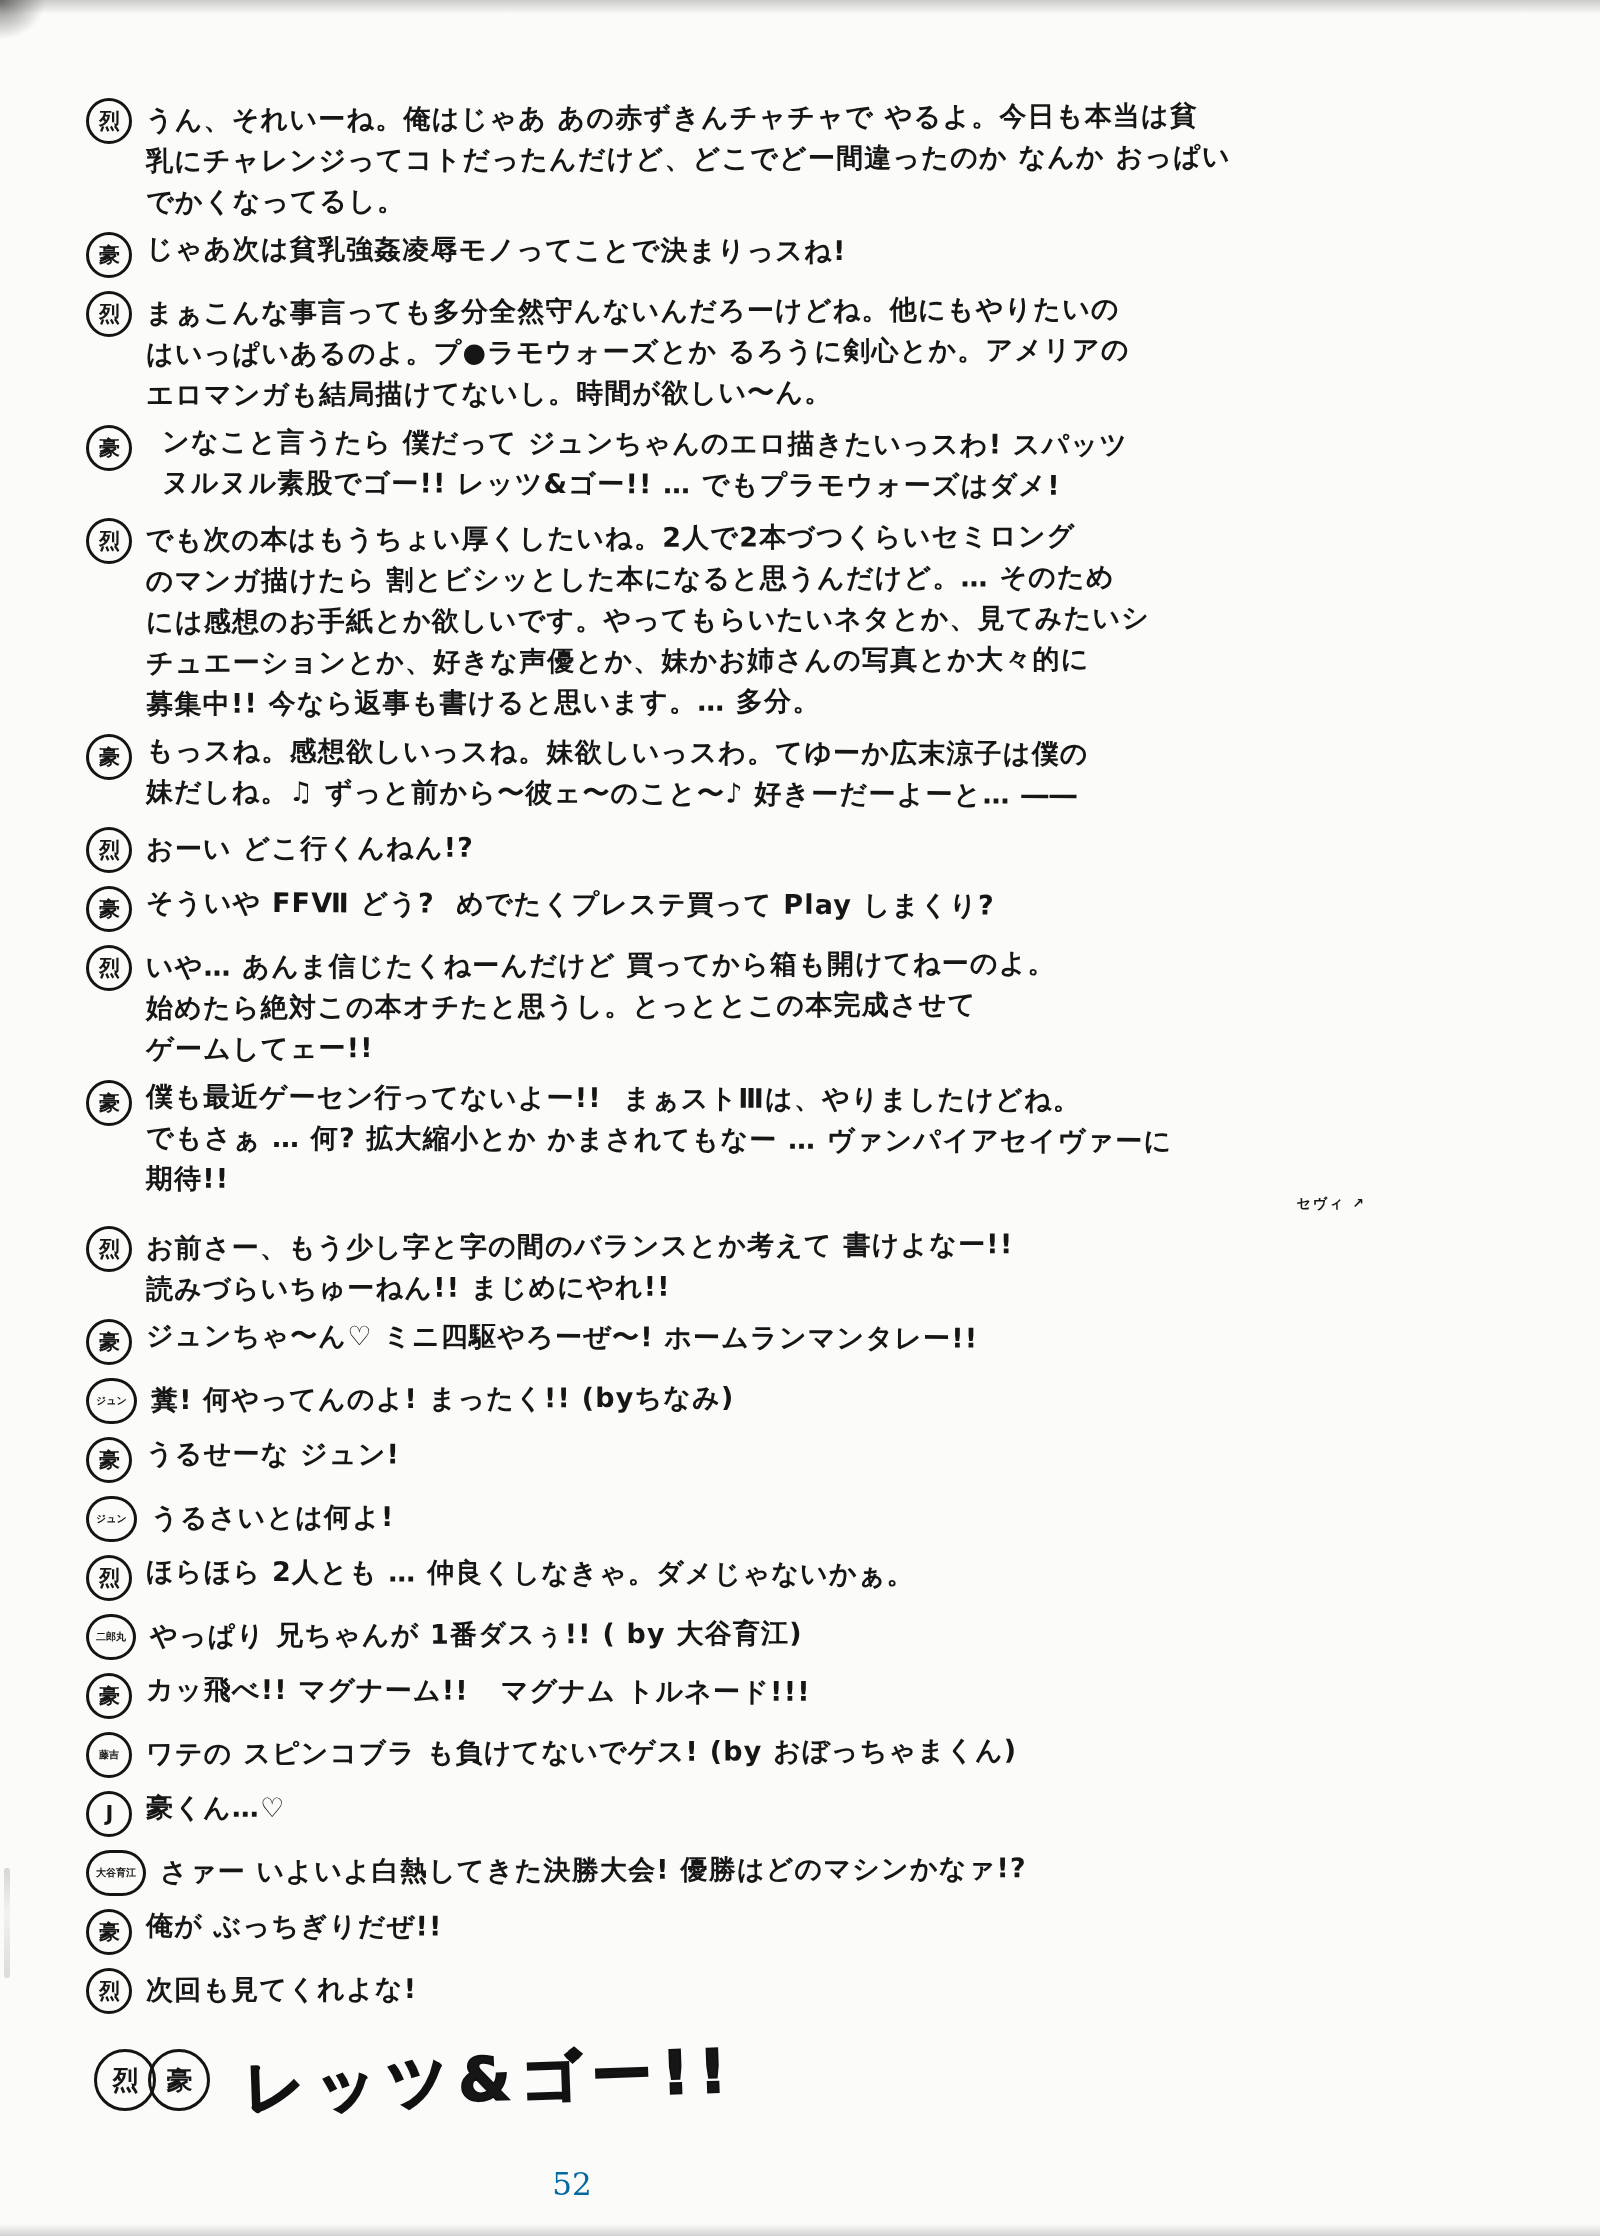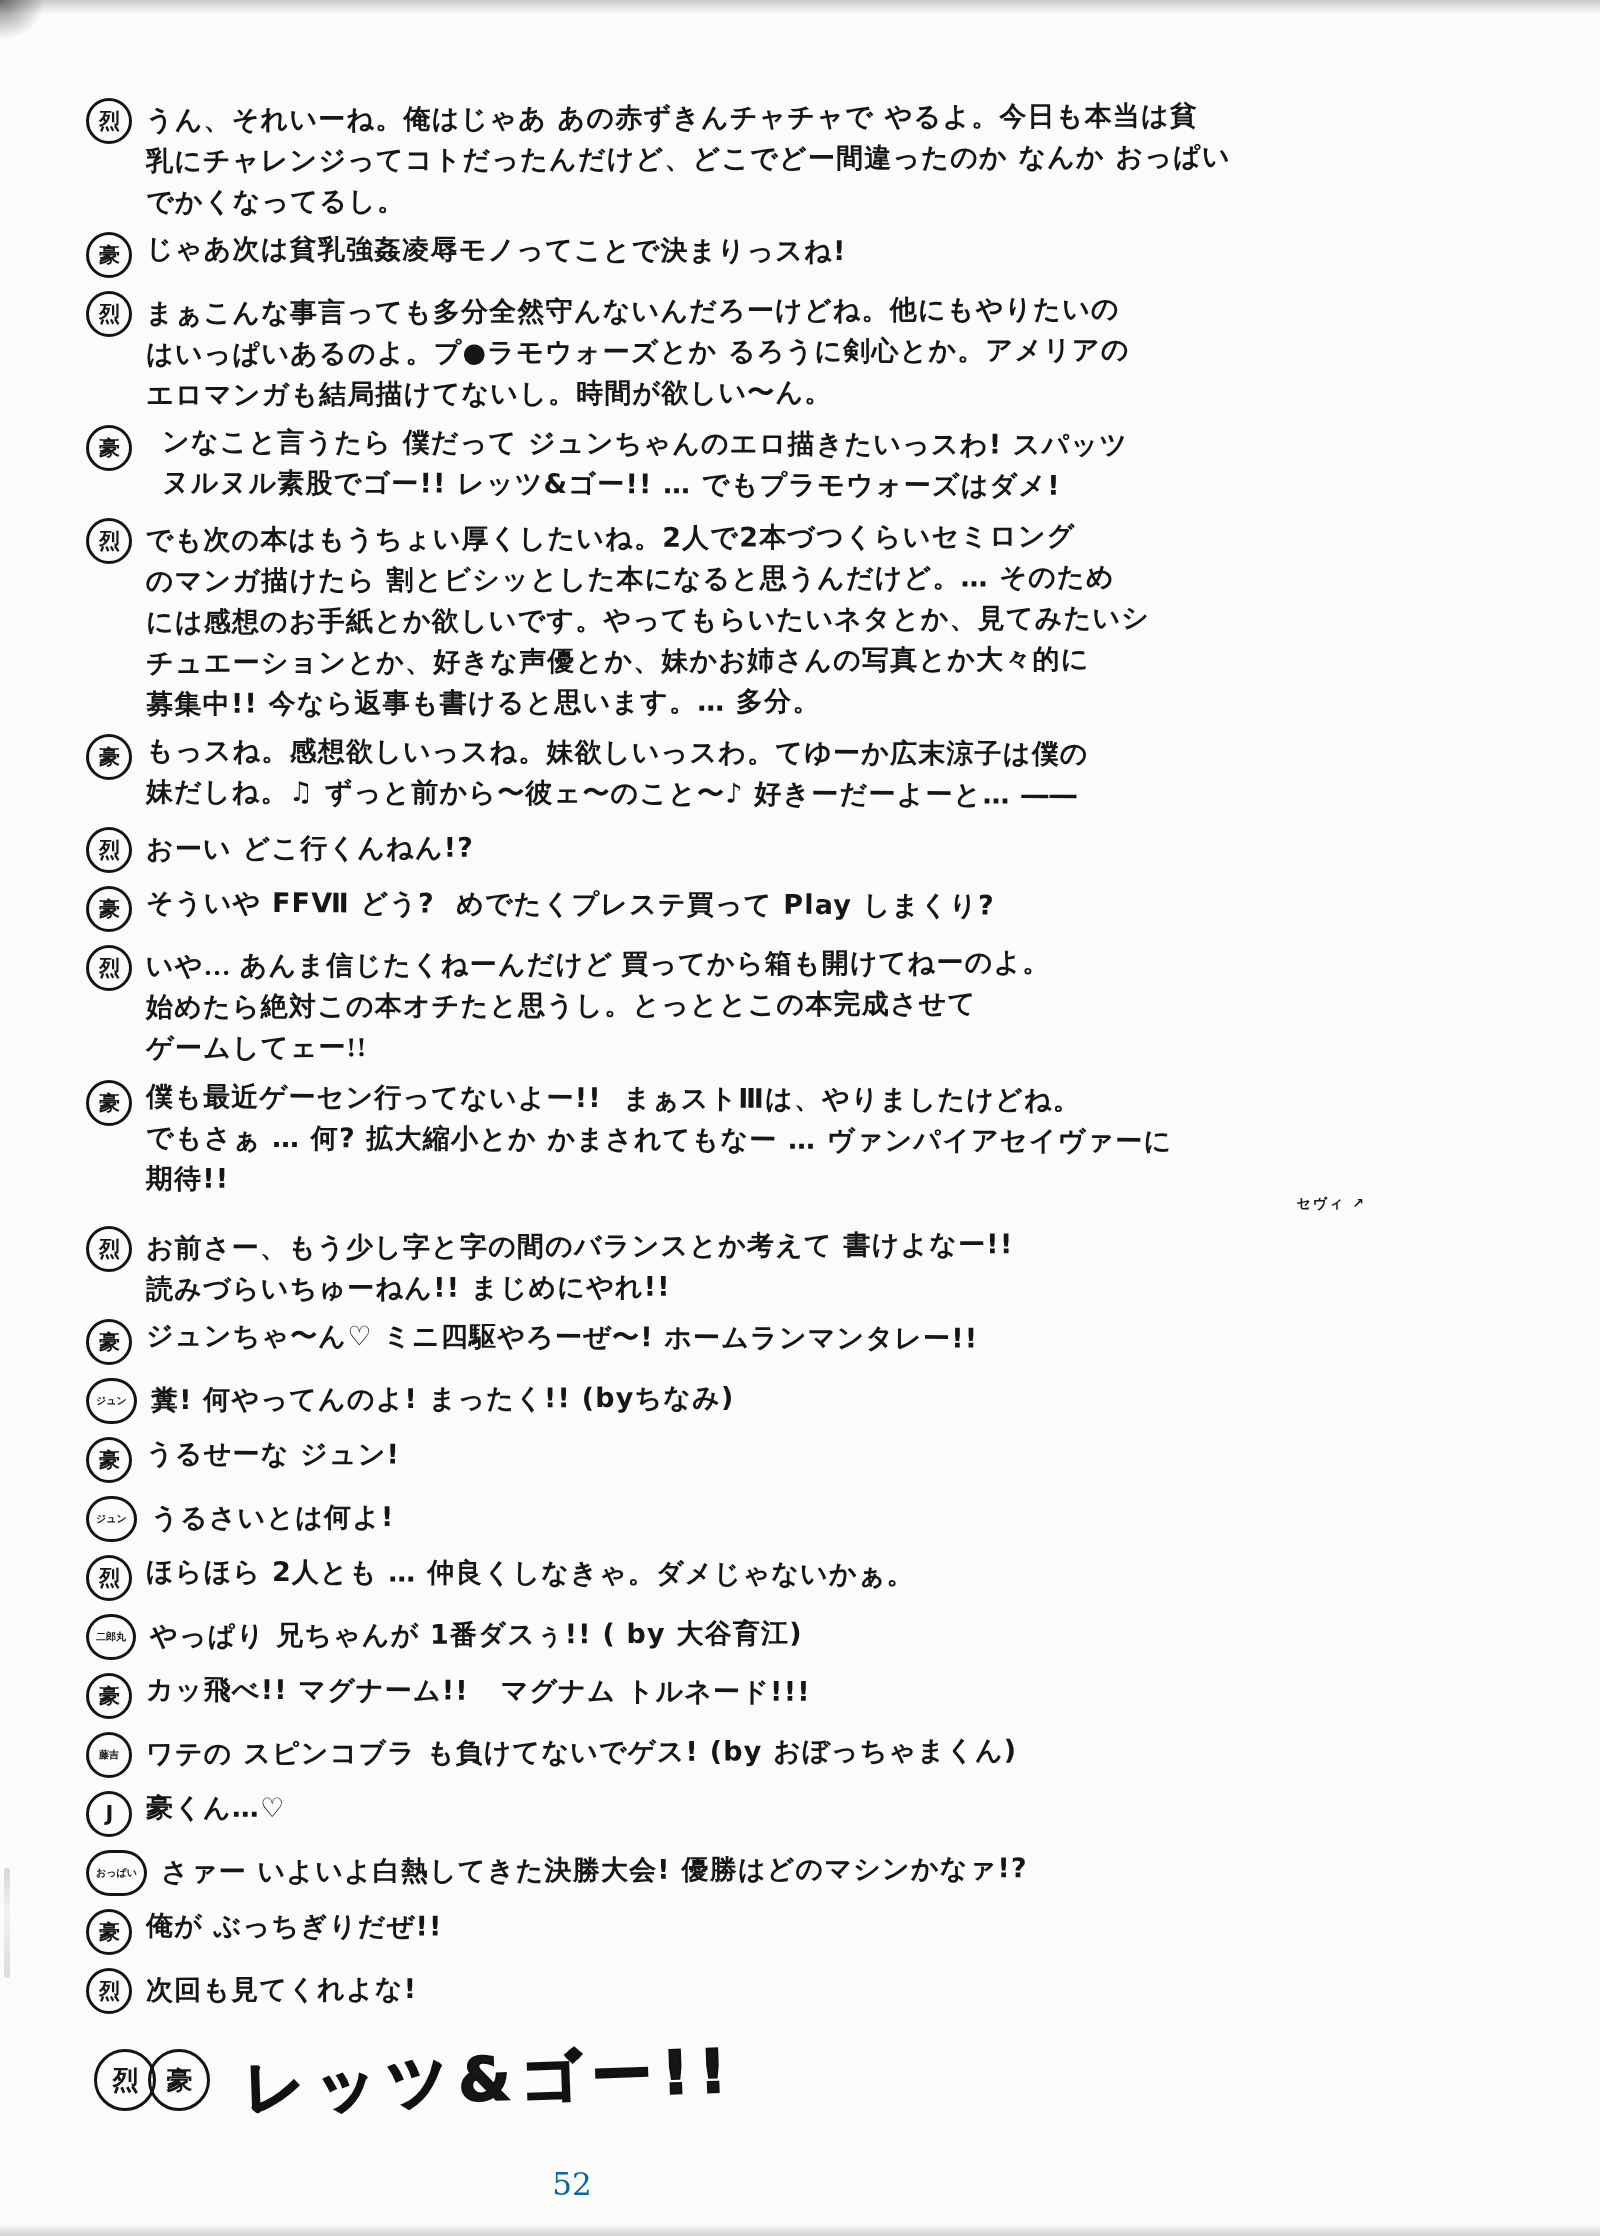--- a/index.html
+++ b/index.html
@@ -131,21 +131,21 @@
 
   <div class="row">
     <div class="badge">豪</div>
     <div class="text-wrap" style="flex:1;">
       <div class="text">そういや FFⅦ どう?  めでたくプレステ買って Play しまくり?</div>
     </div>
   </div>
 
   <div class="row">
     <div class="badge">烈</div>
-    <div class="text-wrap" style="flex:1;font-family:Liberation Serif, serif;">
+    <div class="text-wrap" style="flex:1;">
       <div class="text">いや… あんま信じたくねーんだけど 買ってから箱も開けてねーのよ。
 始めたら絶対この本オチたと思うし。とっととこの本完成させて
 ゲームしてェー!!</div>
     </div>
   </div>
 
   <div class="row">
     <div class="badge">豪</div>
     <div class="text-wrap" style="flex:1;">
       <div class="text">僕も最近ゲーセン行ってないよー!!  まぁストⅢは、やりましたけどね。
@@ -221,21 +221,21 @@
   </div>
 
   <div class="row">
     <div class="badge">J</div>
     <div class="text-wrap" style="flex:1;">
       <div class="text">豪くん…♡</div>
     </div>
   </div>
 
   <div class="row">
-    <div class="badge small-label wide">おっぱい</div>
+    <div class="badge small-label wide">大谷育江</div>
     <div class="text-wrap" style="flex:1;">
       <div class="text">さァー いよいよ白熱してきた決勝大会! 優勝はどのマシンかなァ!?</div>
     </div>
   </div>
 
   <div class="row">
     <div class="badge">豪</div>
     <div class="text-wrap" style="flex:1;">
       <div class="text">俺が ぶっちぎりだぜ!!</div>
     </div>

